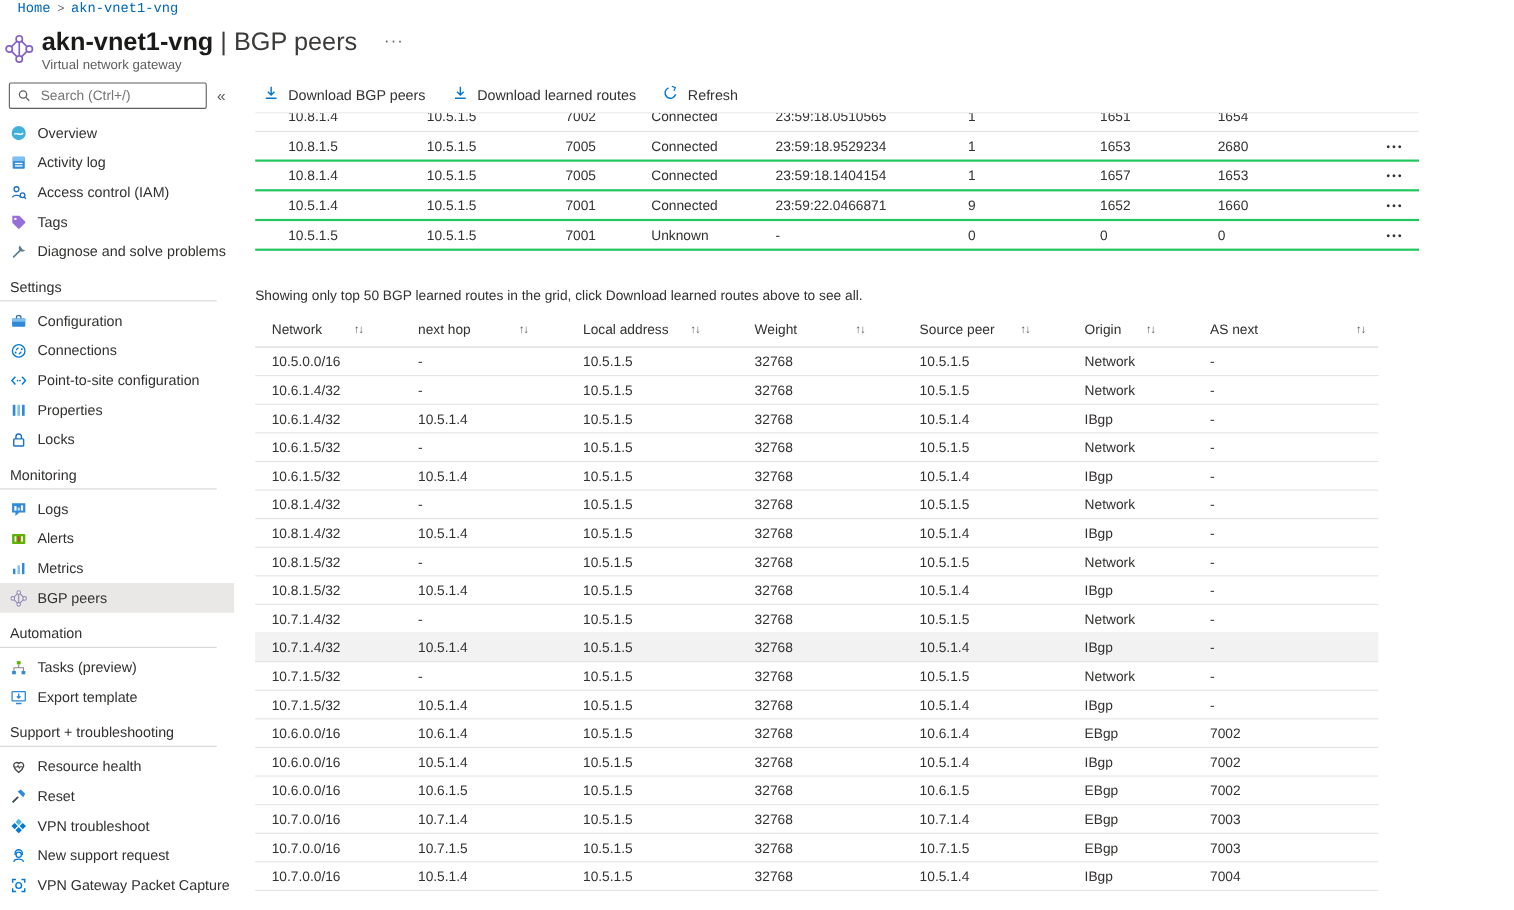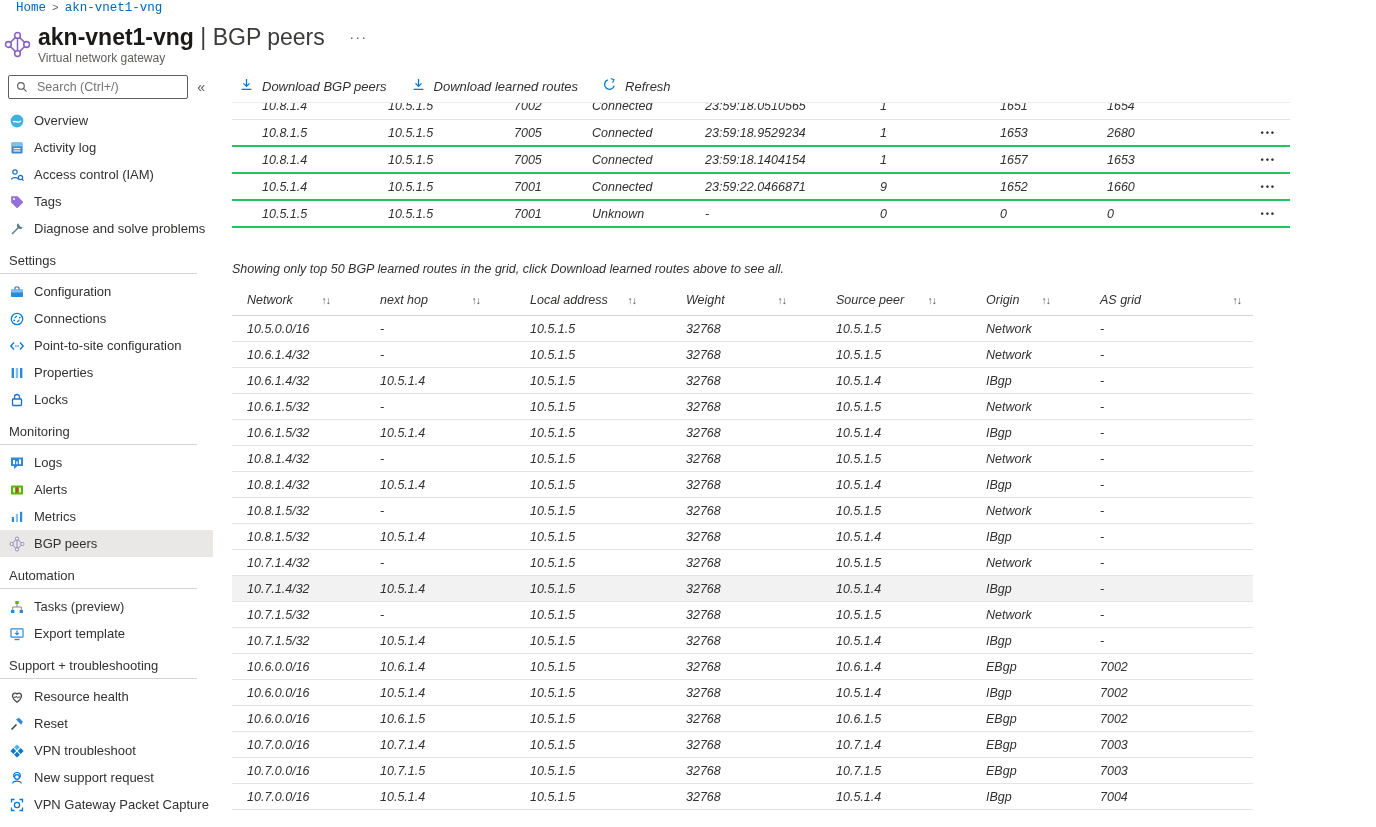--- a/index.html
+++ b/index.html
@@ -34,21 +34,21 @@
   .nav{margin-top:2px;}
   .nav-item{display:flex;align-items:center;height:27px;padding-left:9px;gap:9px;cursor:pointer;}
   .nav-item.selected{background:#e9e8e7;}
   .nav-item .nicon{width:16px;height:16px;flex:0 0 16px;display:flex;align-items:center;justify-content:center;}
   .nav-item .nicon svg{width:16px;height:16px;}
   .nav-label{font-size:13px;color:#323130;white-space:nowrap;}
   .nav-header{font-size:13px;color:#323130;padding:11px 0 5px 9px;margin:0 16px 4px 0;
               border-bottom:1px solid #d6d4d2;}
 
   
-  .content{position:absolute;top:70px;left:213px;right:0;bottom:0;padding:4px 0 0 19px;overflow:hidden;font-style:italic;}
+  .content{position:absolute;top:70px;left:213px;right:0;bottom:0;padding:4px 0 0 19px;overflow:hidden;}
   .toolbar{display:flex;align-items:center;height:24px;gap:24px;padding-left:7px;}
   .toolbar-btn{display:flex;align-items:center;gap:8px;cursor:pointer;font-size:13px;color:#323130;}
   .toolbar-btn svg{width:15px;height:15px;}
 
   
   .peers-table{width:1058px;margin-top:4px;}
   .peers-row{display:grid;grid-template-columns:156px 126px 78px 113px 175px 120px 107px 130px 1fr;
              height:25px;align-items:center;border-bottom:2px solid #22c55e;font-size:12.5px;cursor:pointer;}
   .peers-row > div:first-child{padding-left:30px;}
   .clip-wrap{height:16px;overflow:hidden;border-bottom:1px solid #e3e3e3;border-top:1px solid #ececec;}
@@ -436,21 +436,21 @@
           </div>
           <div class="hcell">
             <span>Source peer</span>
             <span class="sort">↑↓</span>
           </div>
           <div class="hcell">
             <span>Origin</span>
             <span class="sort">↑↓</span>
           </div>
           <div class="hcell last">
-            <span>AS grid</span>
+            <span>AS next</span>
             <span class="sort">↑↓</span>
           </div>
         </div>
       <div>
           <div class="routes-grid routes-row">
             <div>10.5.0.0/16</div>
             <div>-</div>
             <div>10.5.1.5</div>
             <div>32768</div>
             <div>10.5.1.5</div>

